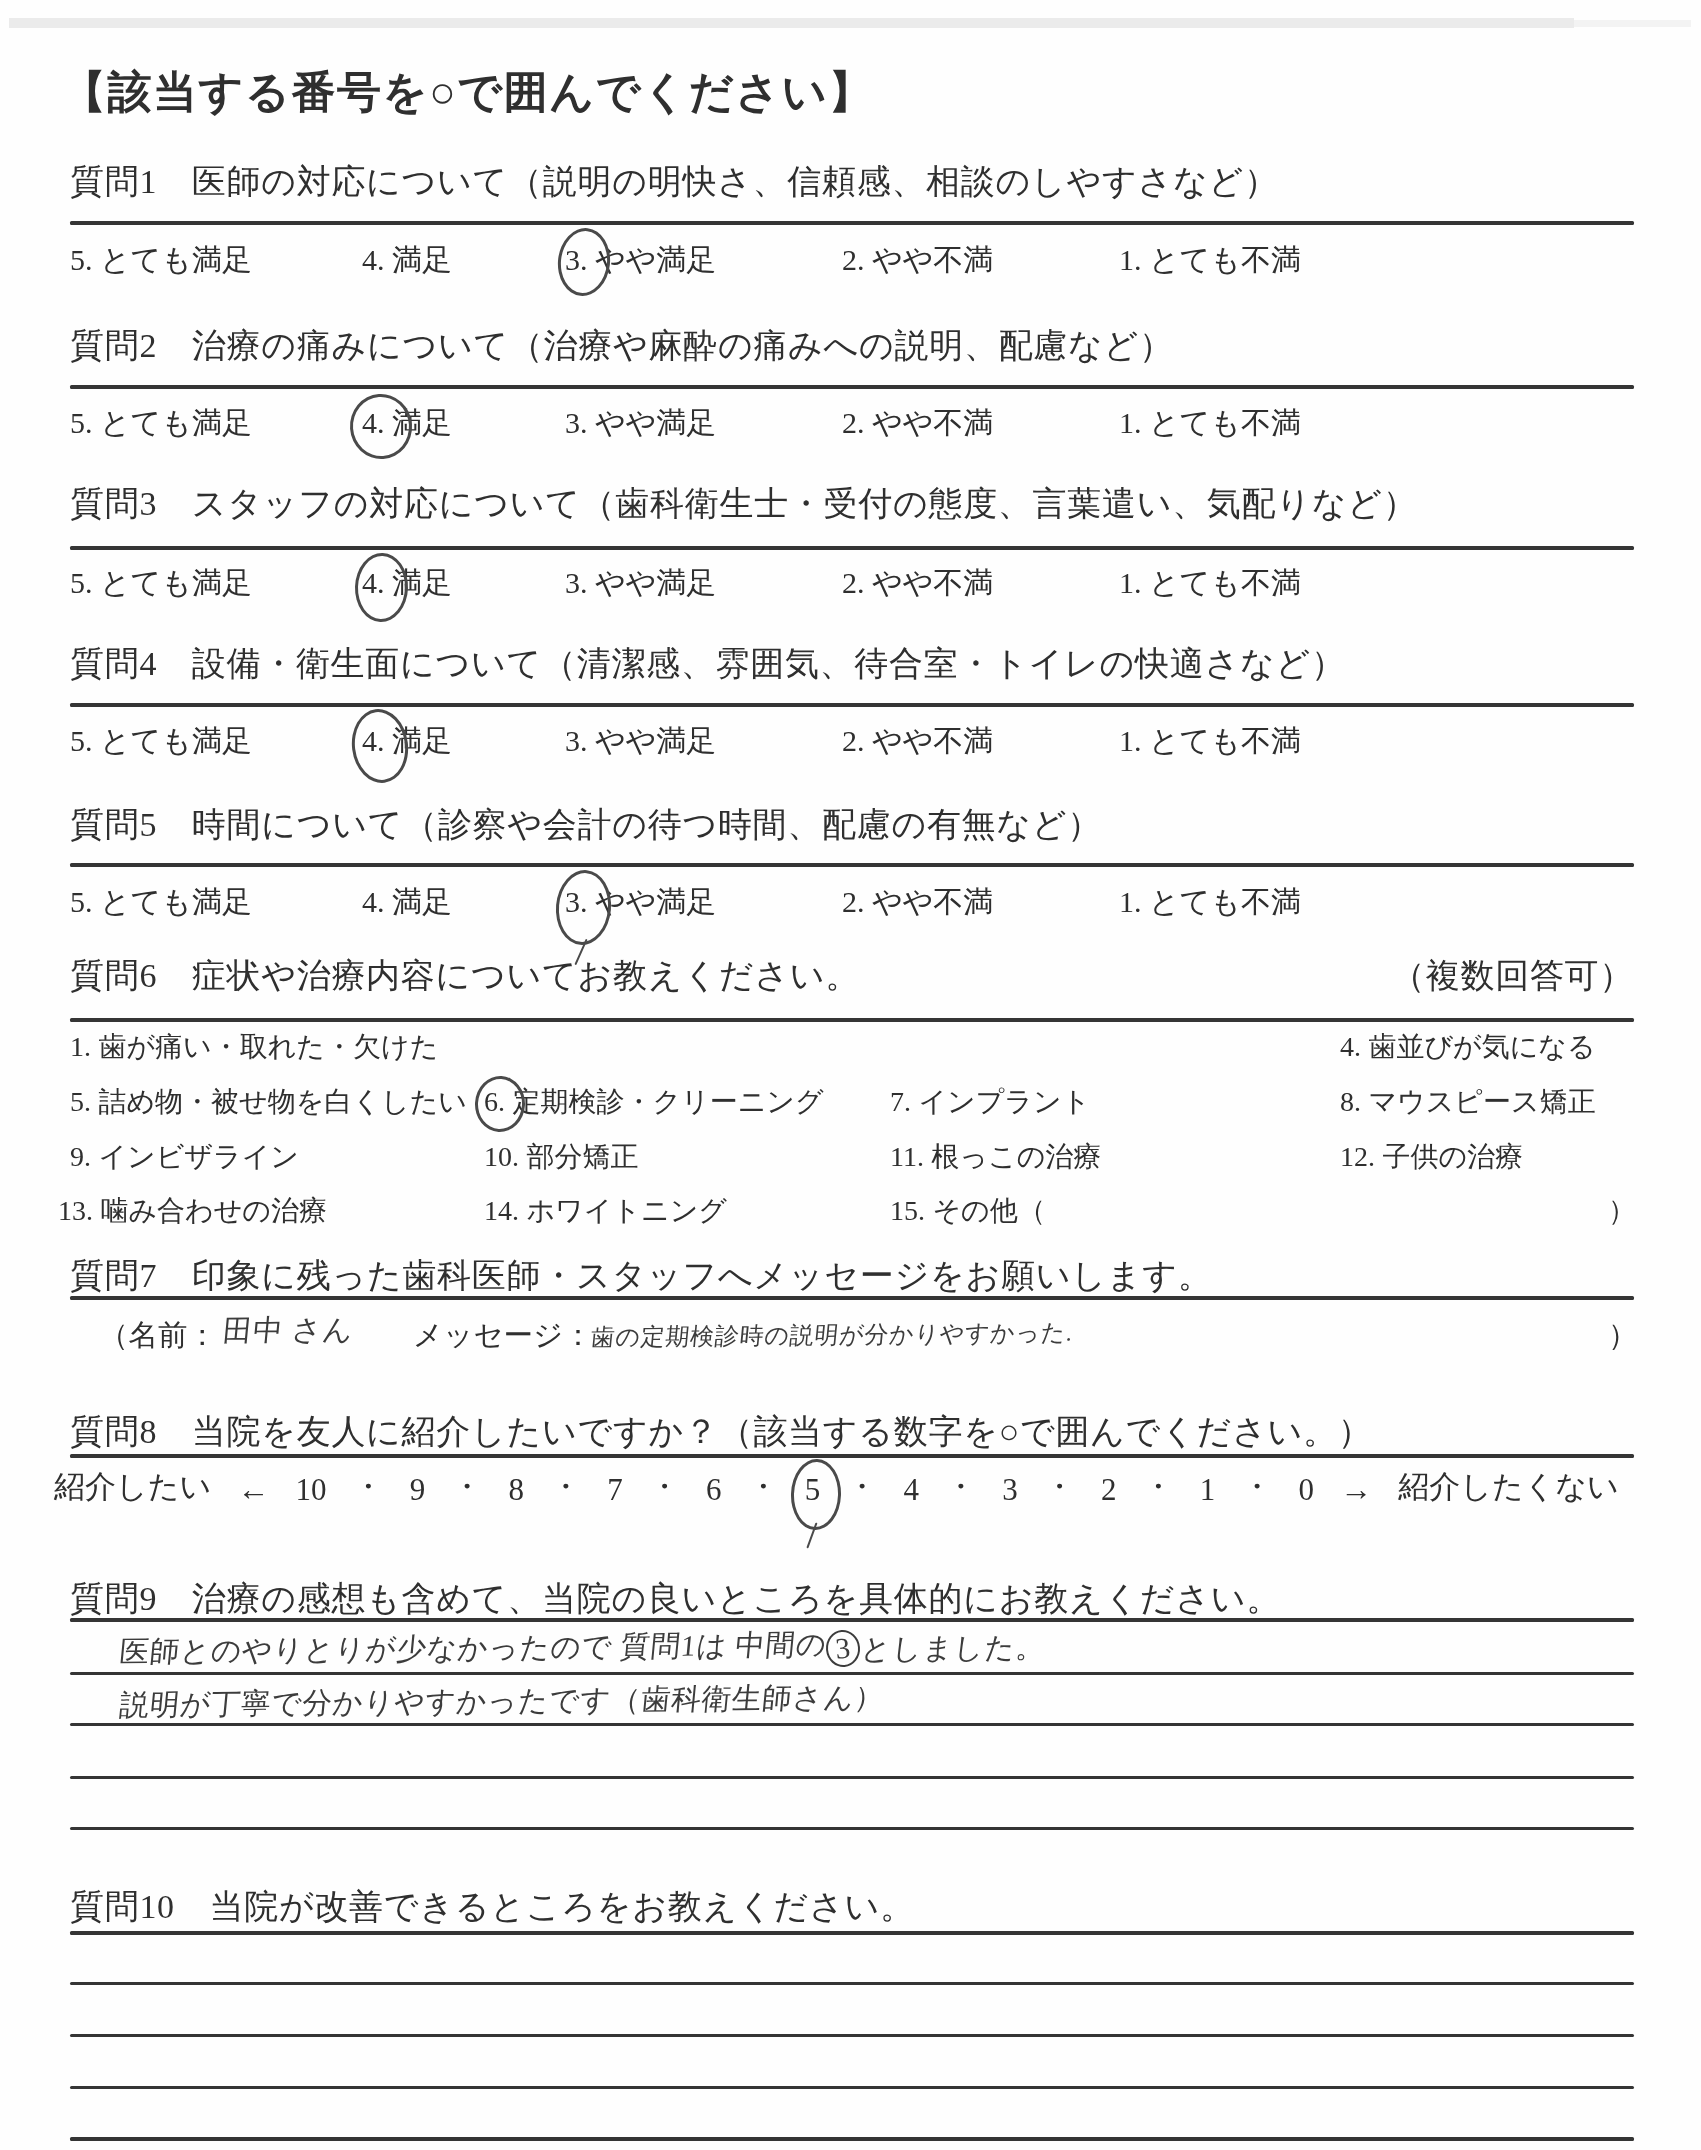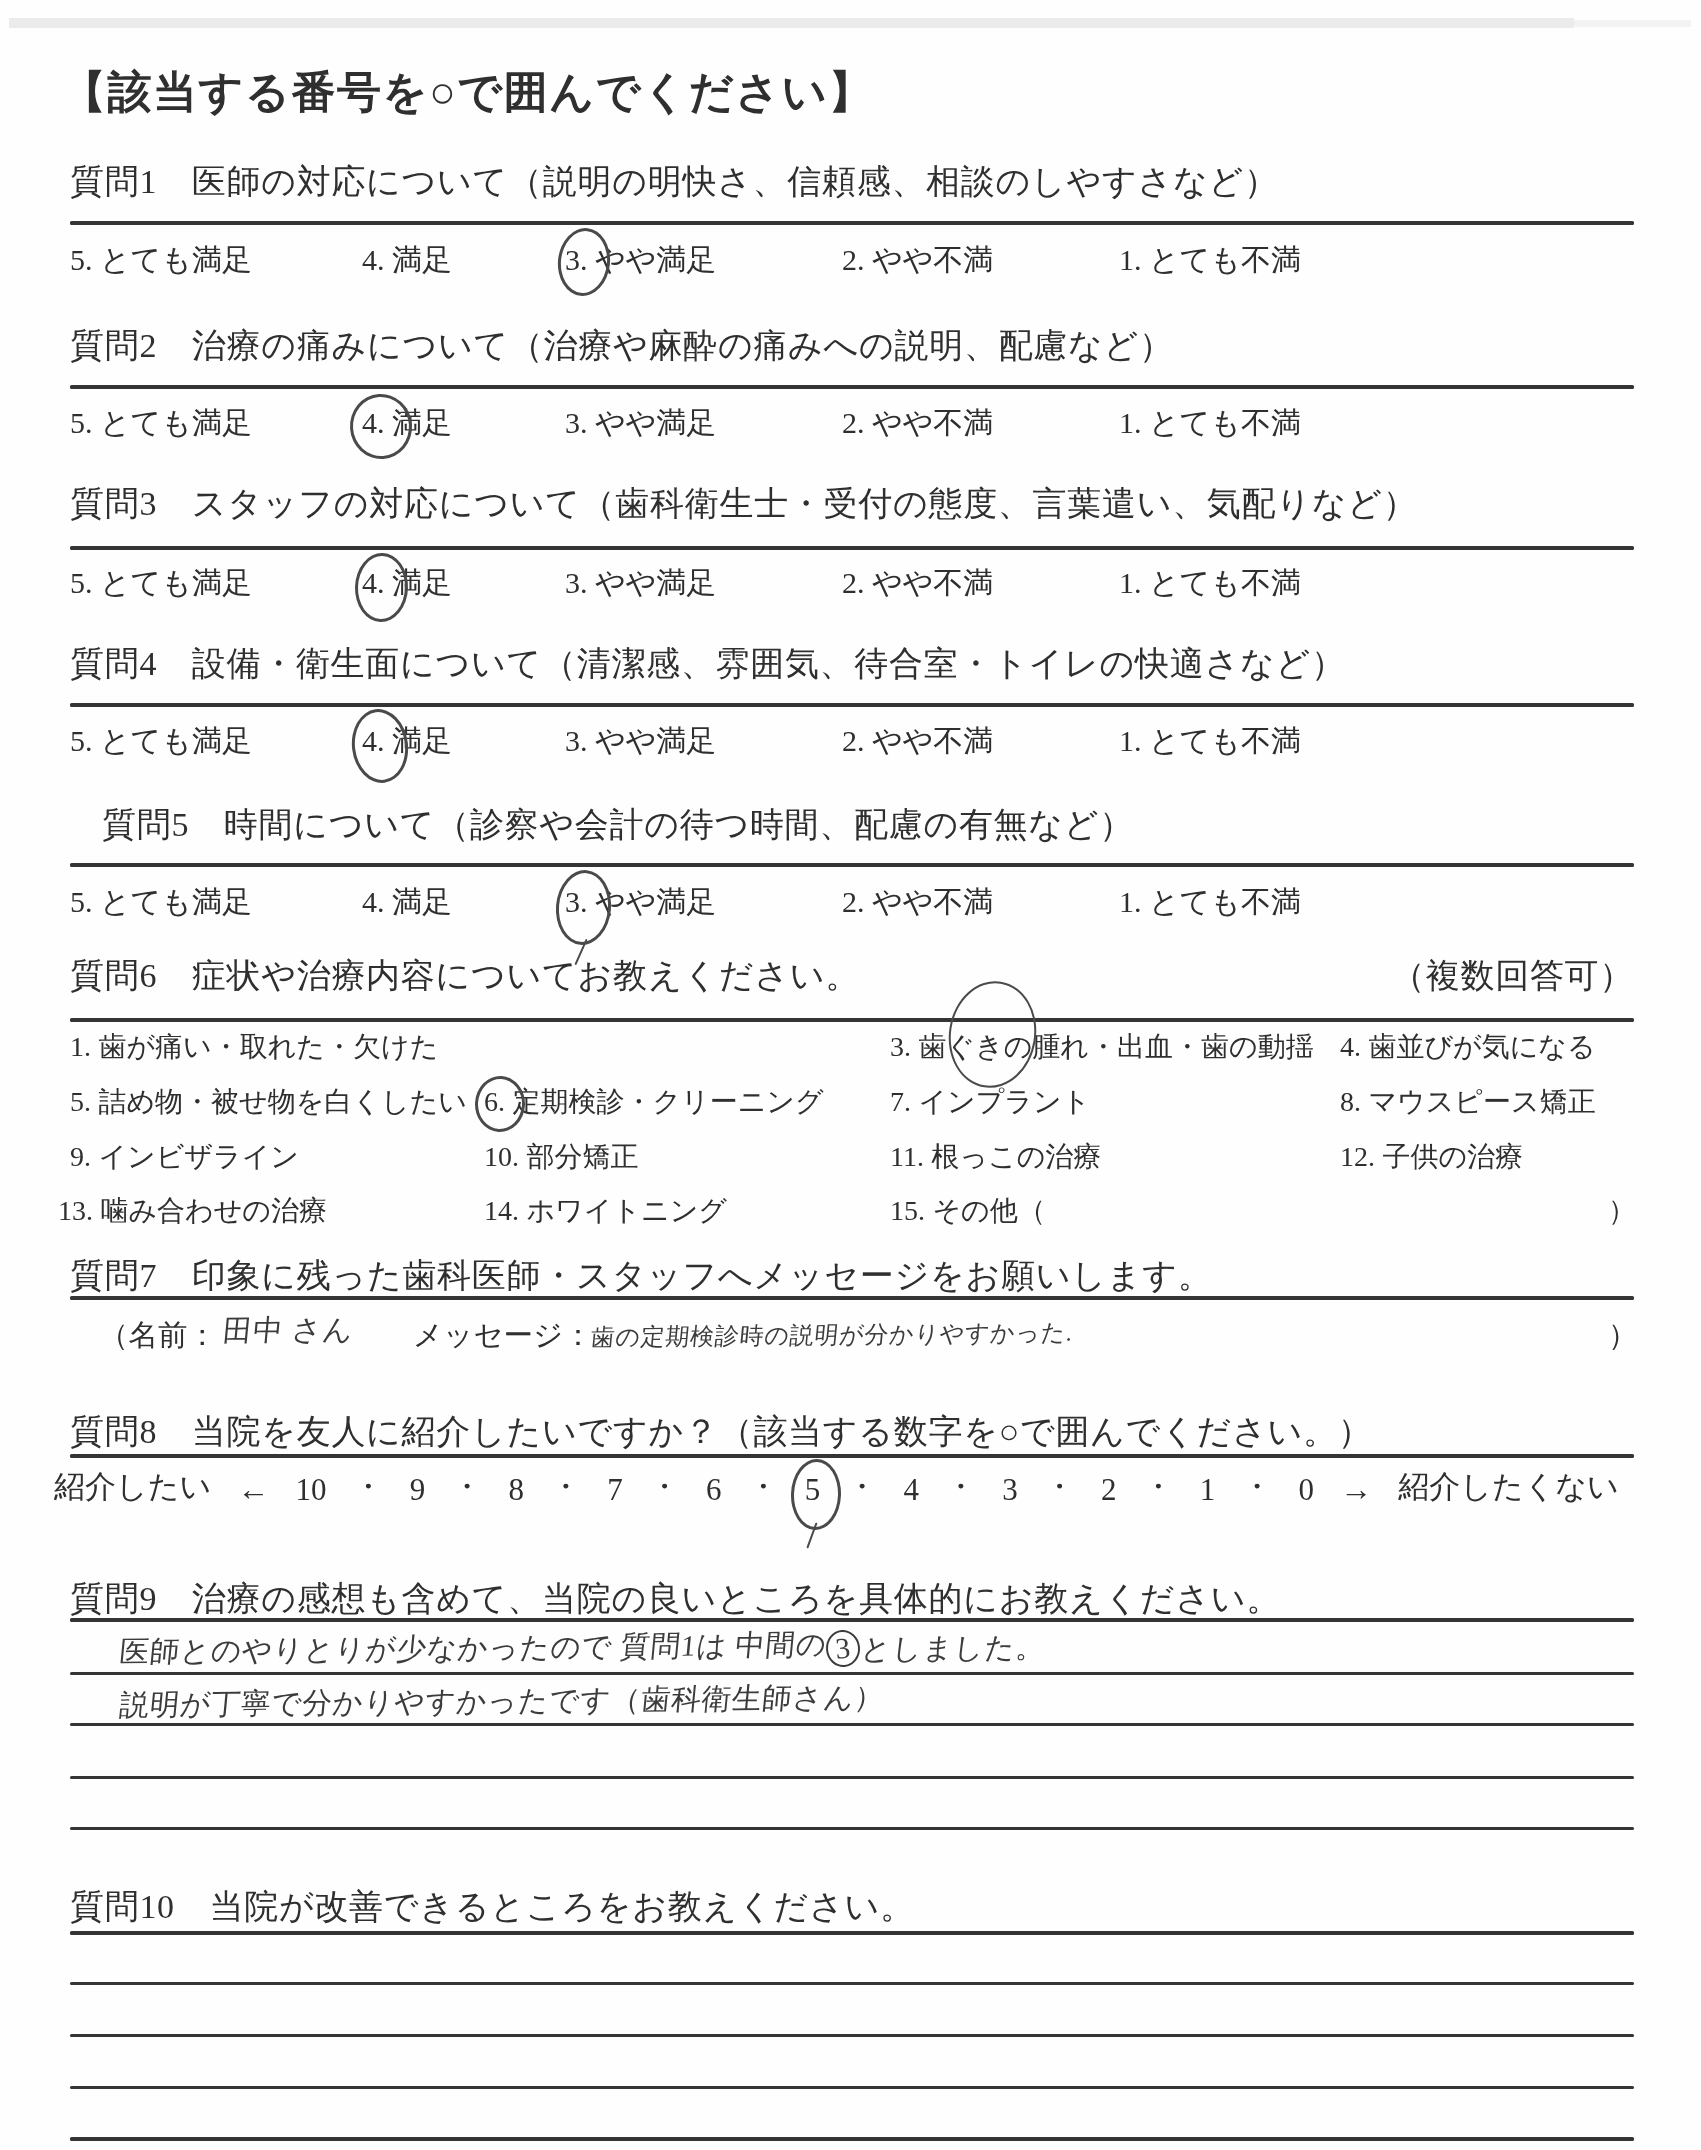--- a/index.html
+++ b/index.html
@@ -63,34 +63,33 @@
   <div class="opt" style="left:1119px;top:563px;"><span class="num">1.</span><span>とても不満</span></div>
 
   <div class="h" style="left:70px;top:641px;">質問4　設備・衛生面について（清潔感、雰囲気、待合室・トイレの快適さなど）</div>
   <div class="rule" style="top:703px;"></div>
   <div class="opt" style="left:70px;top:721px;"><span class="num">5.</span><span>とても満足</span></div>
   <div class="opt" style="left:362px;top:721px;"><i class="mark" style="left:-10.3px;top:-11.8px;width:50px;height:68px;transform:rotate(-7deg);"></i><span class="num">4.</span><span>満足</span></div>
   <div class="opt" style="left:565px;top:721px;"><span class="num">3.</span><span>やや満足</span></div>
   <div class="opt" style="left:842px;top:721px;"><span class="num">2.</span><span>やや不満</span></div>
   <div class="opt" style="left:1119px;top:721px;"><span class="num">1.</span><span>とても不満</span></div>
 
-  <div class="h" style="left:70px;top:802px;margin-left:32px;">質問5　時間について（診察や会計の待つ時間、配慮の有無など）</div>
+  <div class="h" style="left:70px;top:802px;">質問5　時間について（診察や会計の待つ時間、配慮の有無など）</div>
   <div class="rule" style="top:863px;"></div>
   <div class="opt" style="left:70px;top:882px;"><span class="num">5.</span><span>とても満足</span></div>
   <div class="opt" style="left:362px;top:882px;"><span class="num">4.</span><span>満足</span></div>
   <div class="opt" style="left:565px;top:882px;"><i class="mark" style="left:-8.9px;top:-11.8px;width:49px;height:69px;transform:rotate(5deg);"></i><i class="tail" style="left:14.8px;top:56px;height:28px;transform:rotate(24deg);"></i><span class="num">3.</span><span>やや満足</span></div>
   <div class="opt" style="left:842px;top:882px;"><span class="num">2.</span><span>やや不満</span></div>
   <div class="opt" style="left:1119px;top:882px;"><span class="num">1.</span><span>とても不満</span></div>
 
   <div class="h" style="left:70px;top:953px;">質問6　症状や治療内容についてお教えください。</div>
   <div class="h" style="right:67px;top:953px;">（複数回答可）</div>
   <div class="rule" style="top:1018px;"></div>
 
   <div class="q6i" style="left:70px;top:1028px;"><span class="num">1.</span><span>歯が痛い・取れた・欠けた</span></div>
-  <div class="q6i" style="left:890px;top:1028px;"><i class="mark" style="left:59px;top:-47px;width:83px;height:103px;transform:rotate(9deg);border-width:2.2px;"></i><span class="num">3.</span><span>歯ぐきの腫れ・出血・歯の動揺</span></div>
   <div class="q6i" style="left:1340px;top:1028px;"><span class="num">4.</span><span>歯並びが気になる</span></div>
 
   <div class="q6i" style="left:70px;top:1083px;"><span class="num">5.</span><span>詰め物・被せ物を白くしたい</span></div>
   <div class="q6i" style="left:484px;top:1083px;"><i class="mark" style="left:-8.9px;top:-7.4px;width:44px;height:50px;transform:rotate(3deg);"></i><span class="num">6.</span><span>定期検診・クリーニング</span></div>
   <div class="q6i" style="left:890px;top:1083px;"><span class="num">7.</span><span>インプラント</span></div>
   <div class="q6i" style="left:1340px;top:1083px;"><span class="num">8.</span><span>マウスピース矯正</span></div>
 
   <div class="q6i" style="left:70px;top:1138px;"><span class="num">9.</span><span>インビザライン</span></div>
   <div class="q6i" style="left:484px;top:1138px;"><span class="num">10.</span><span>部分矯正</span></div>
   <div class="q6i" style="left:890px;top:1138px;"><span class="num">11.</span><span>根っこの治療</span></div>

